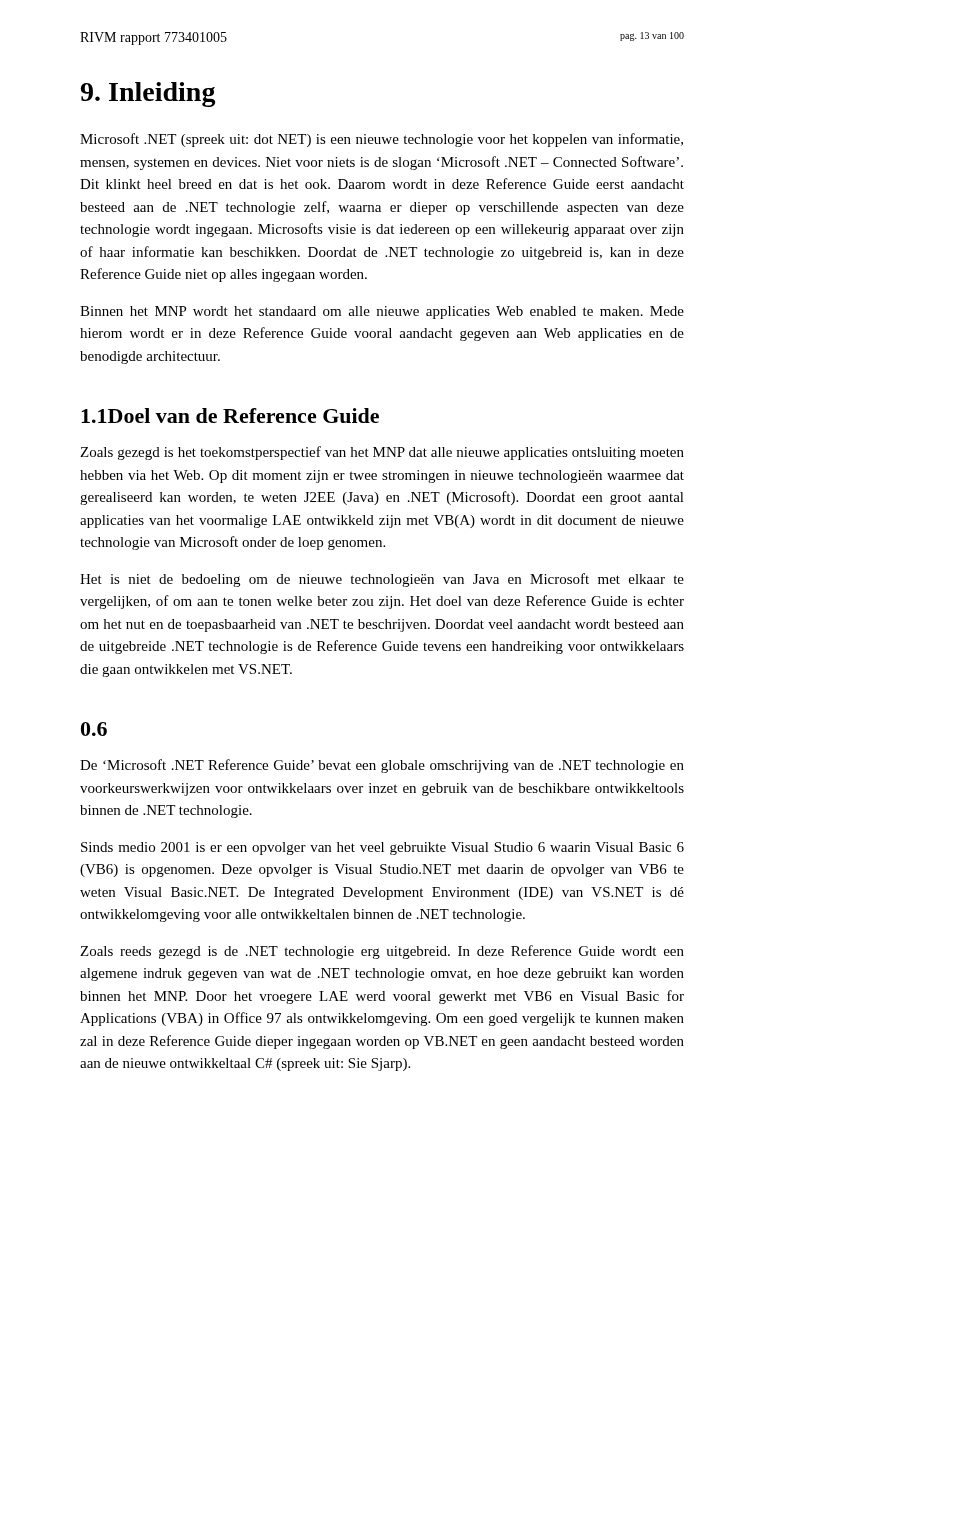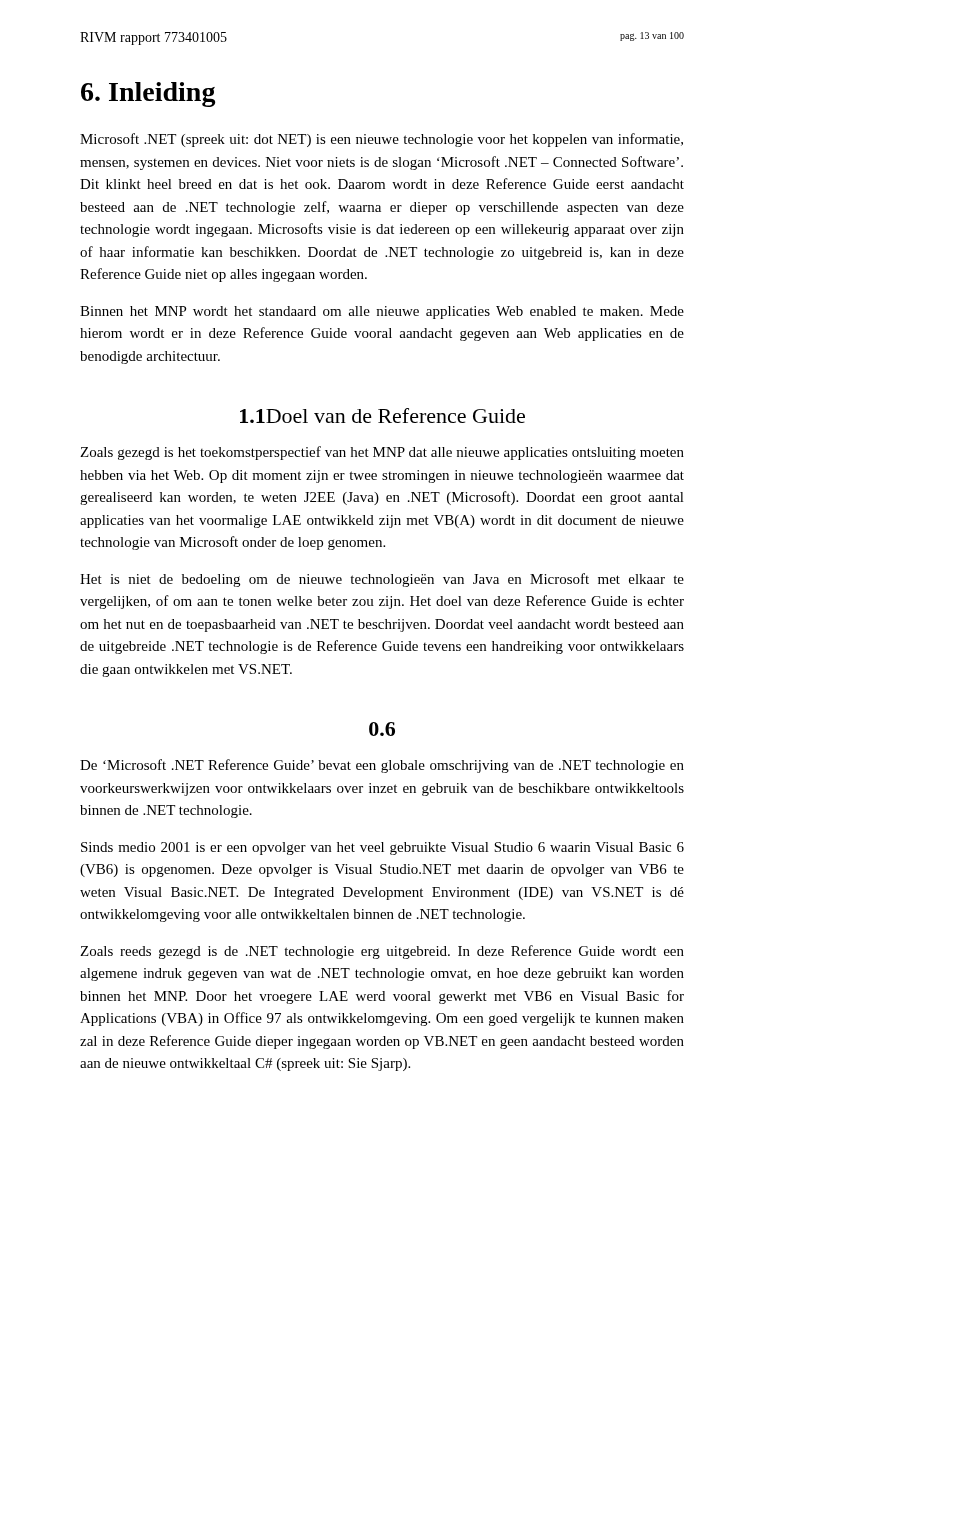--- a/index.html
+++ b/index.html
@@ -44,43 +44,42 @@
       margin-bottom: 14px;
       line-height: 1.5;
       text-align: justify;
     }
     .section-heading {
       display: flex;
       align-items: baseline;
       gap: 0;
       margin-top: 36px;
       margin-bottom: 12px;
-      justify-content: center;
     }
     .section-number {
       font-size: 22px;
       font-weight: bold;
       white-space: nowrap;
     }
     .section-title {
       font-size: 22px;
-      font-weight: normal;
+      font-weight: bold;
     }
   </style>
 </head>
 <body>
 
 <div class="page">
 
   <div class="header">
     <span class="header-left">RIVM rapport 773401005</span>
     <span class="header-right">pag. 13 van 100</span>
   </div>
 
-  <h1>6.   Inleiding</h1>
+  <h1>9.   Inleiding</h1>
 
   <p>Microsoft .NET (spreek uit: dot NET) is een nieuwe technologie voor het koppelen van informatie, mensen, systemen en devices. Niet voor niets is de slogan ‘Microsoft .NET – Connected Software’. Dit klinkt heel breed en dat is het ook. Daarom wordt in deze Reference Guide eerst aandacht besteed aan de .NET technologie zelf, waarna er dieper op verschillende aspecten van deze technologie wordt ingegaan. Microsofts visie is dat iedereen op een willekeurig apparaat over zijn of haar informatie kan beschikken. Doordat de .NET technologie zo uitgebreid is, kan in deze Reference Guide niet op alles ingegaan worden.</p>
 
   <p>Binnen het MNP wordt het standaard om alle nieuwe applicaties Web enabled te maken. Mede hierom wordt er in deze Reference Guide vooral aandacht gegeven aan Web applicaties en de benodigde architectuur.</p>
 
   <div class="section-heading">
     <span class="section-number">1.1</span>
     <span class="section-title">Doel van de Reference Guide</span>
   </div>
 

